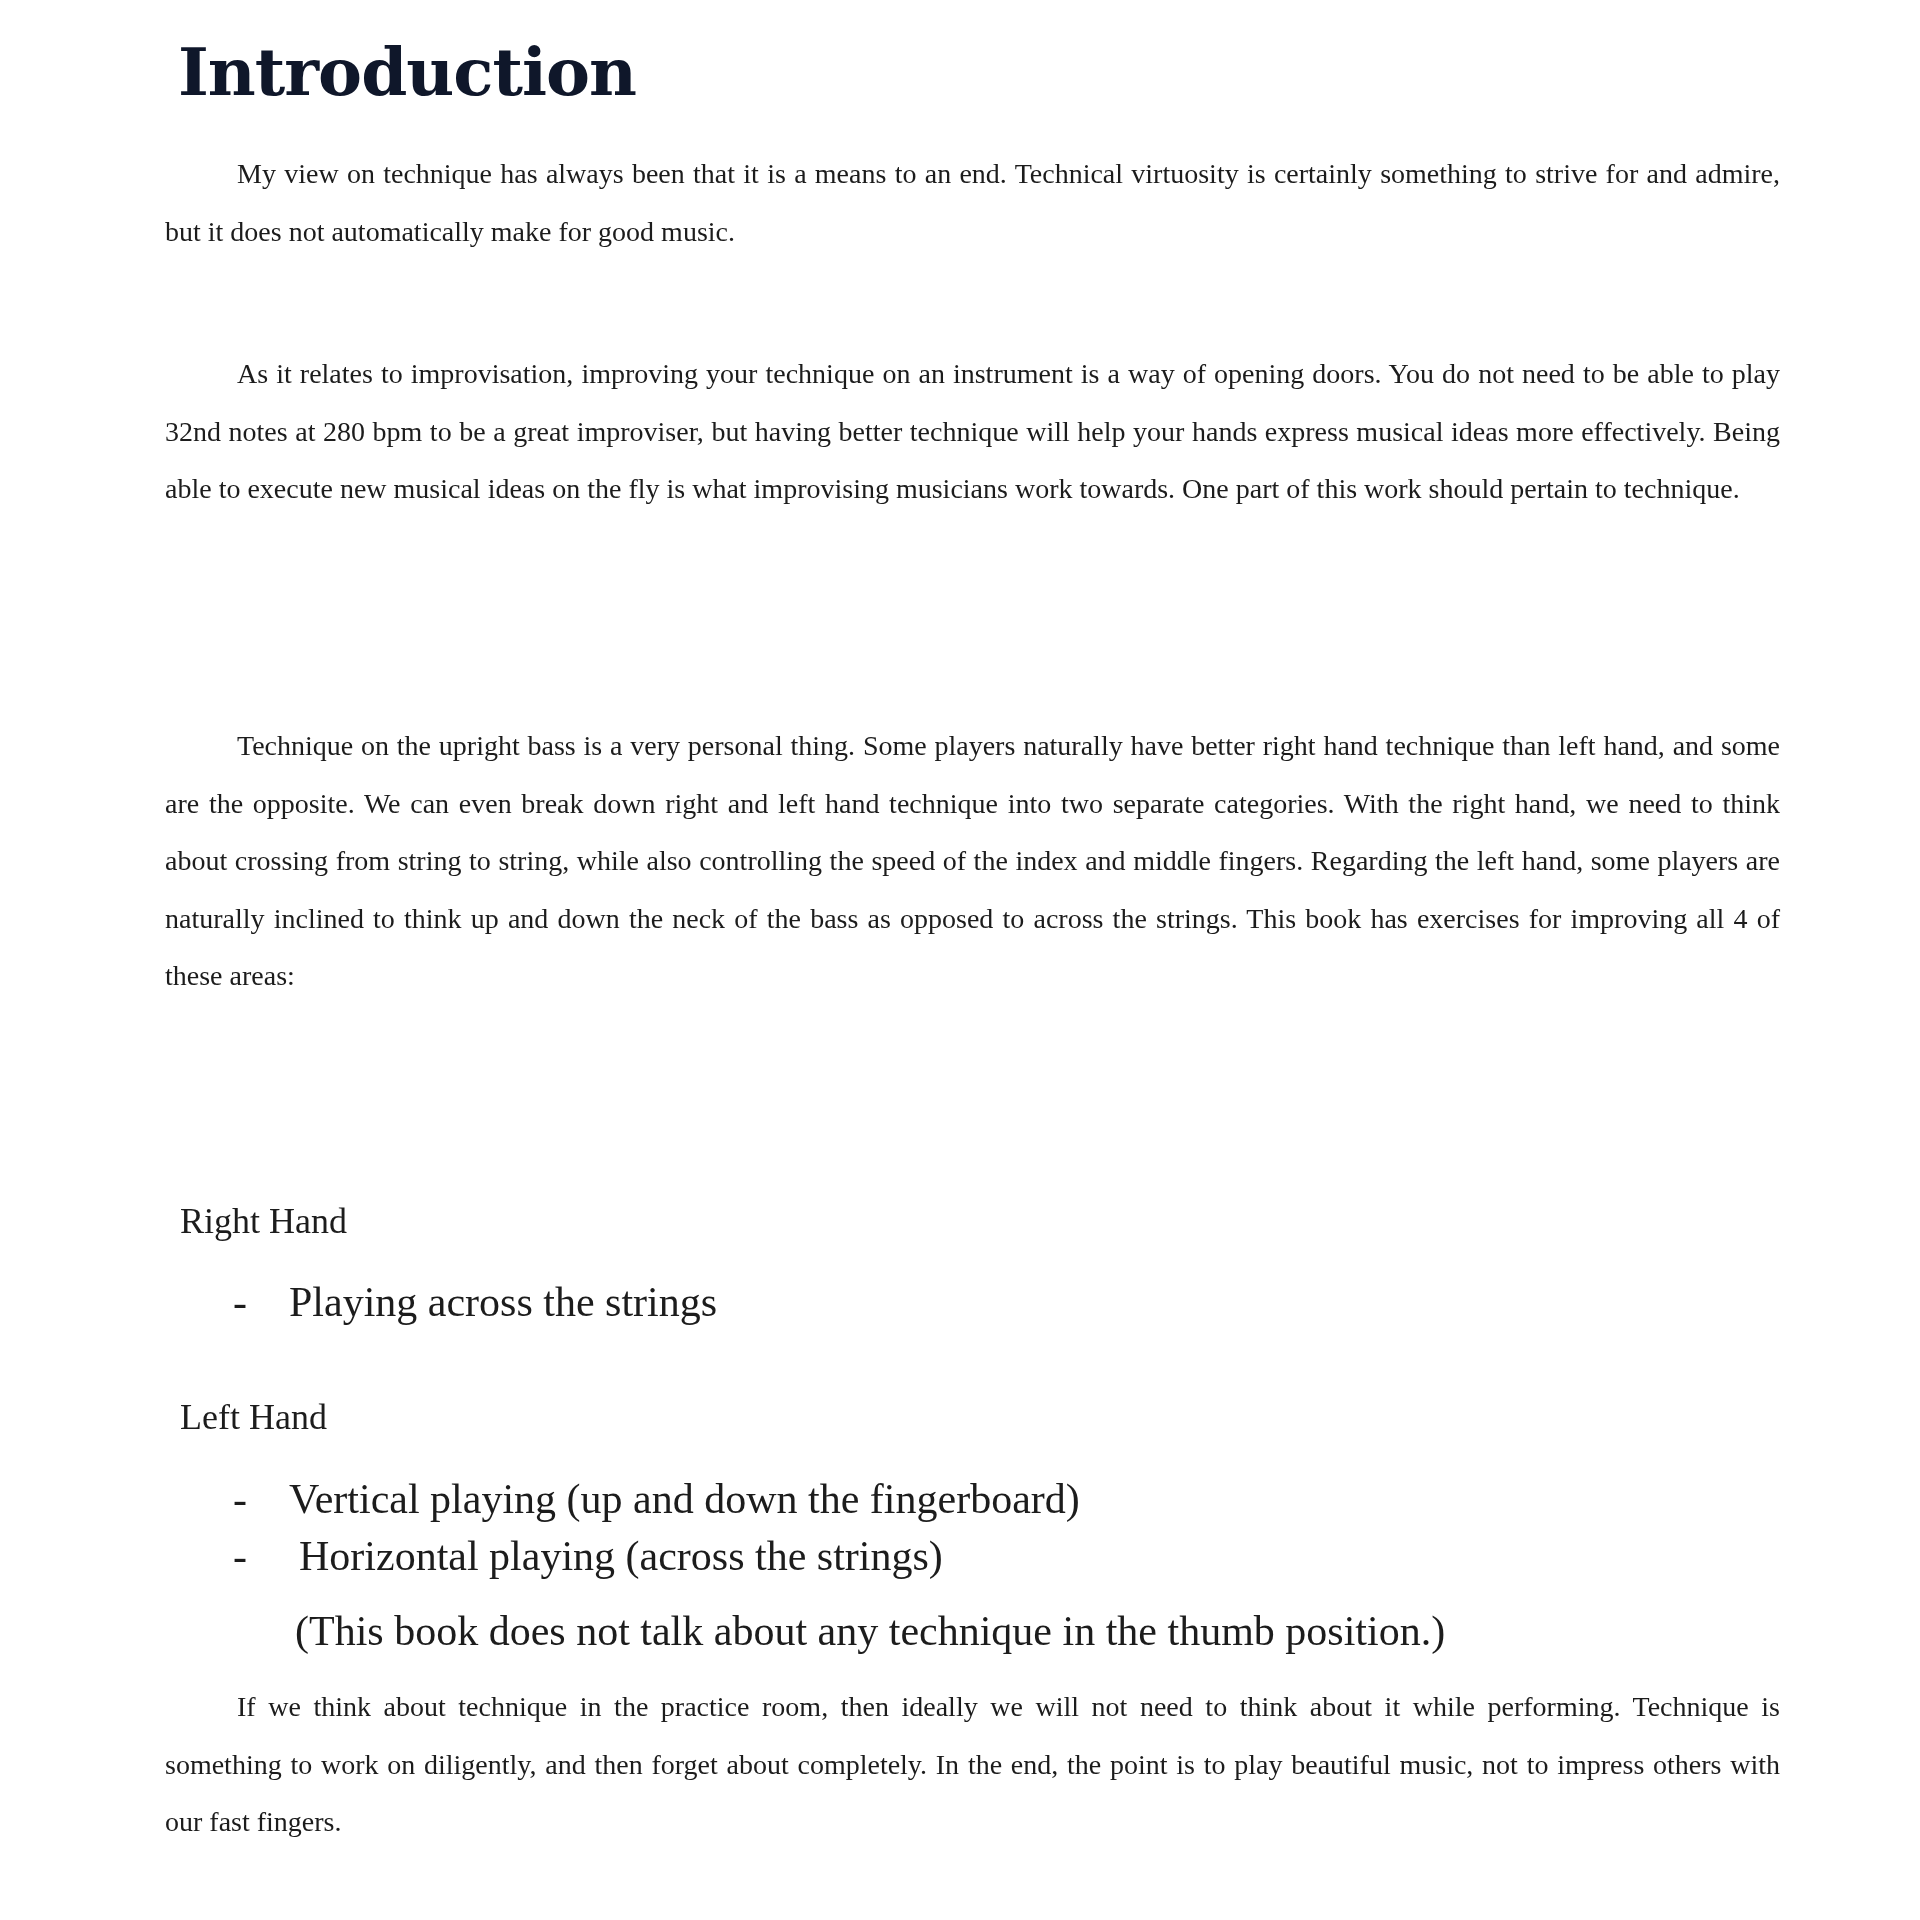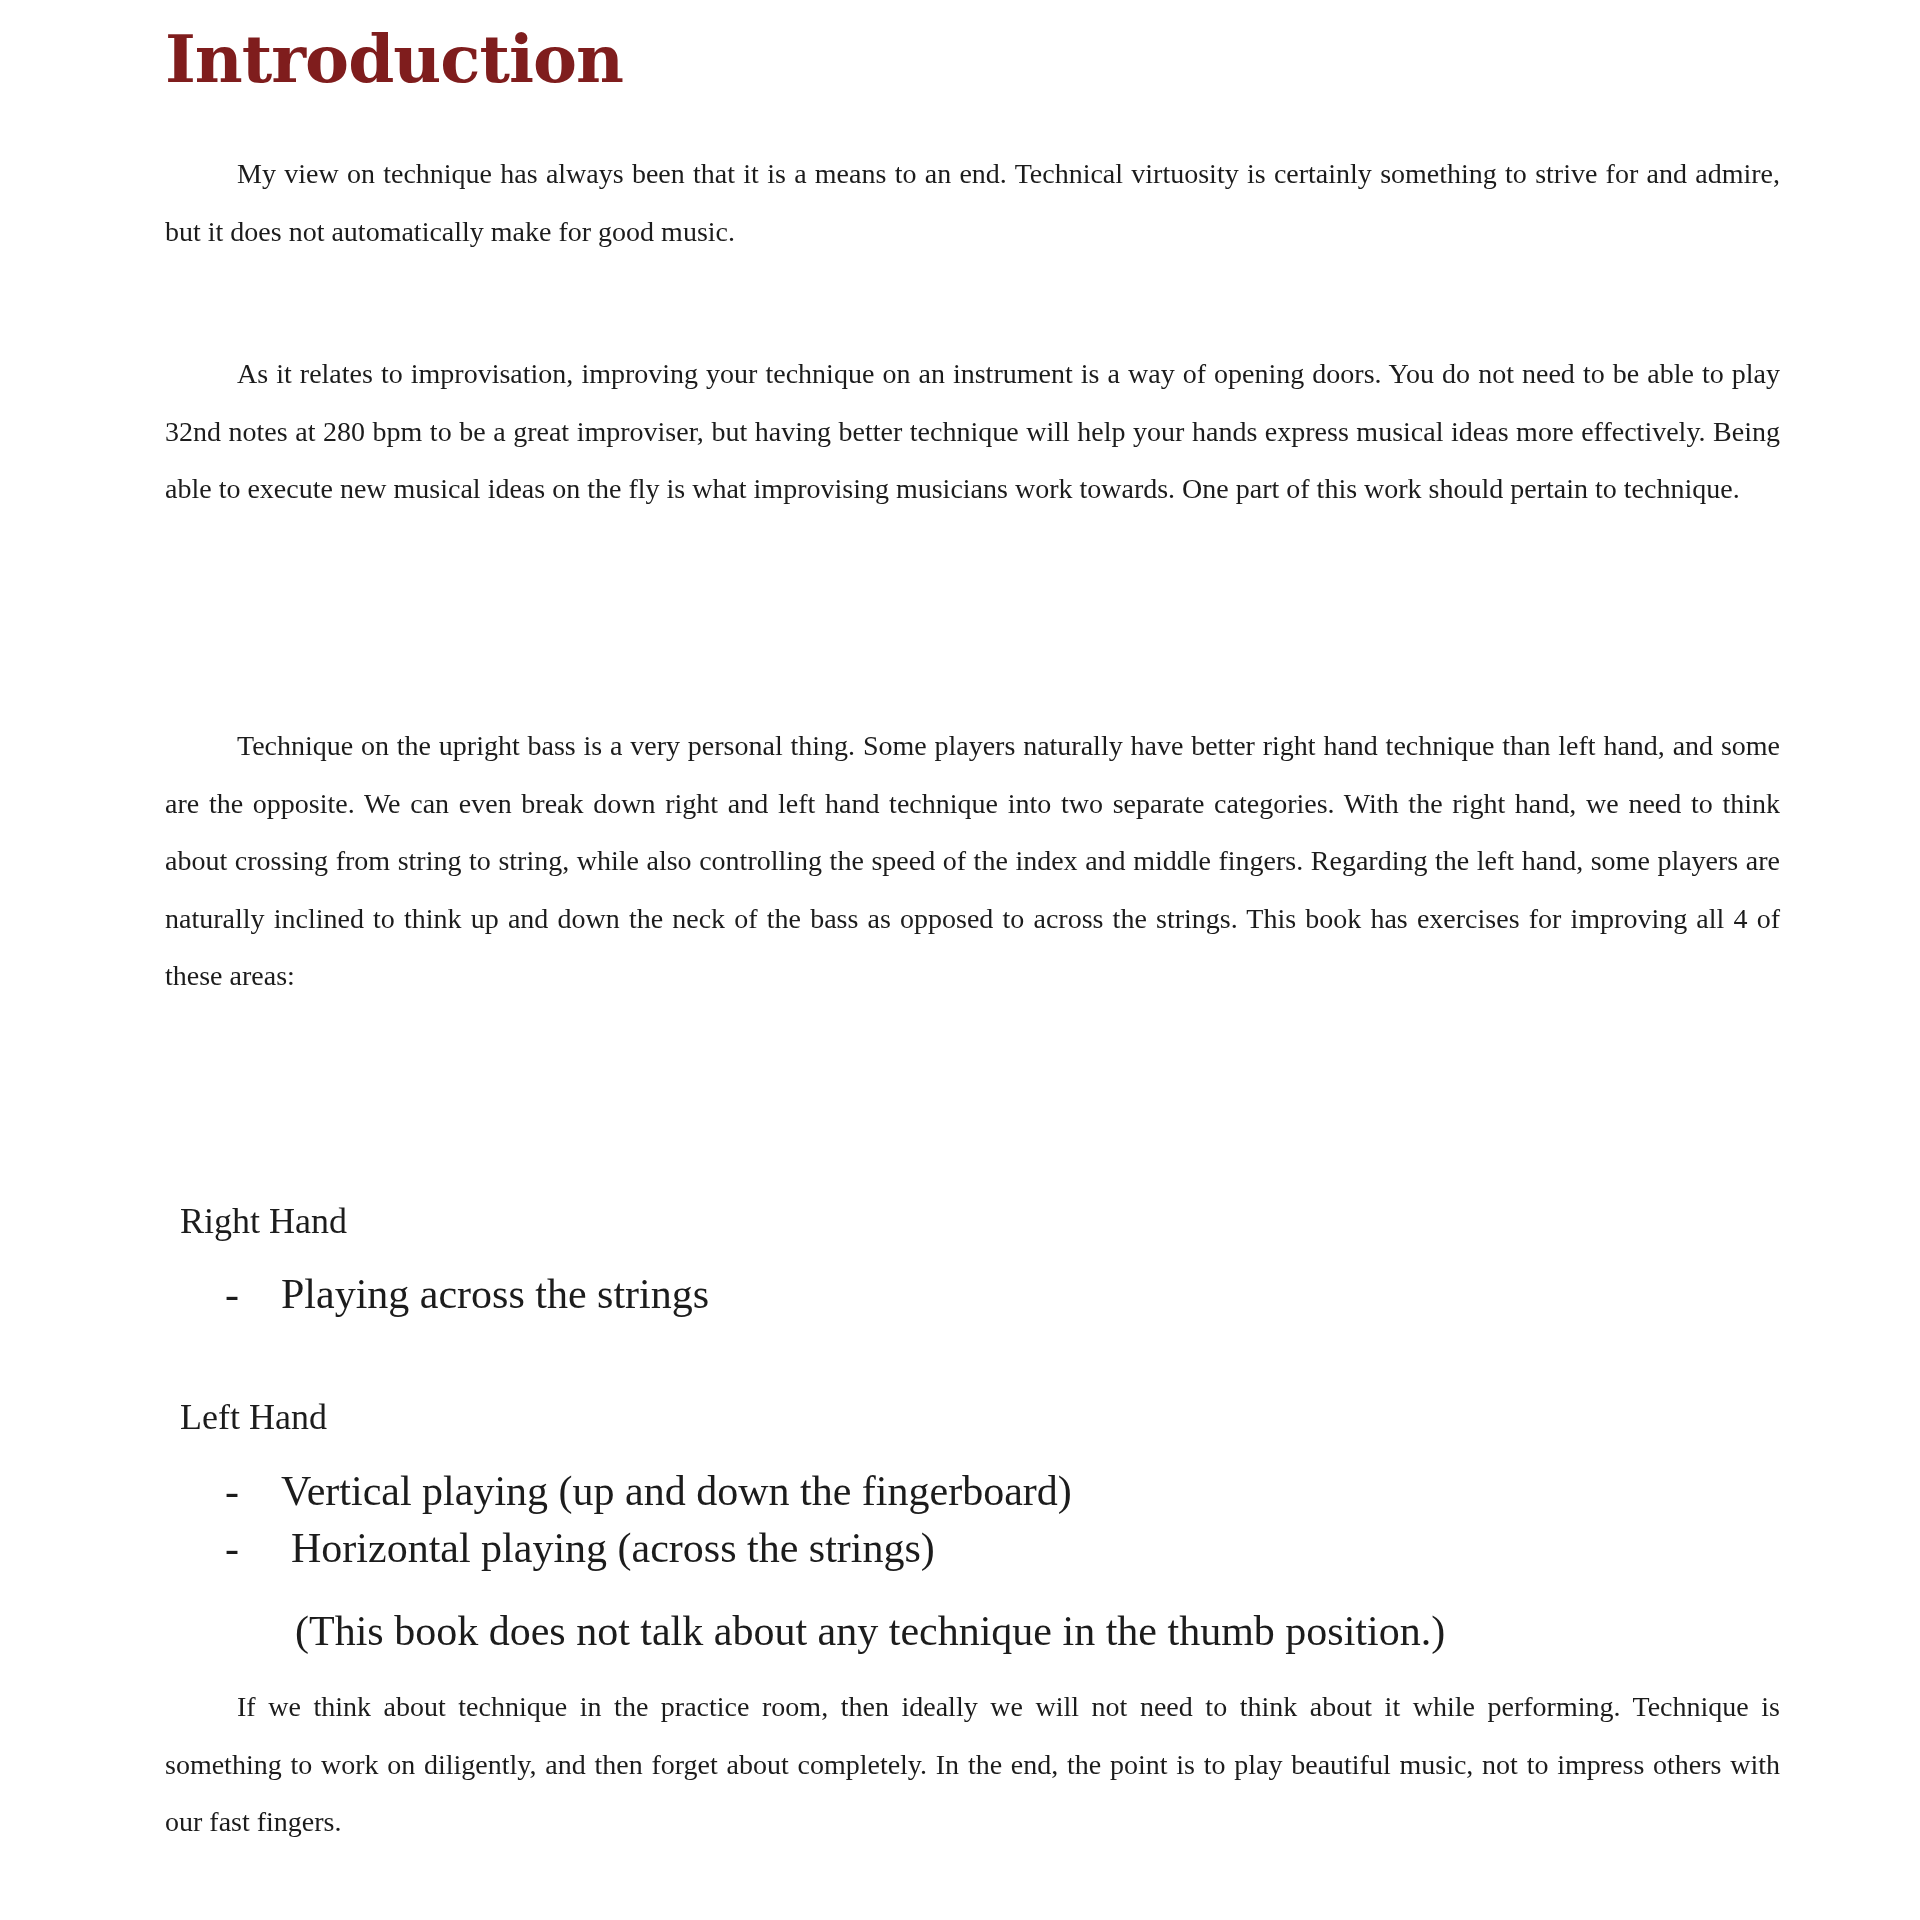--- a/index.html
+++ b/index.html
@@ -1,31 +1,31 @@
 <!DOCTYPE html>
 <html><head>
 <meta charset="utf-8">
 <style>
   html, body { margin: 0; padding: 0; background: #ffffff; }
   body { width: 1920px; height: 1920px; overflow: hidden; position: relative;
          font-family: "Liberation Serif", "DejaVu Serif", serif; color: #1c1c1c; }
   .page { position: absolute; left: 165px; top: 0; width: 1615px; }
-  h1 { position: absolute; left: 0; top: 20px; margin: 0; font-size: 66px; font-weight: bold;
-       font-family: "DejaVu Serif", "Liberation Serif", serif; letter-spacing: -1px; color: #7f1d1d; }
+  h1 { position: absolute; left: 0; top: 20px; margin: 13px; font-size: 66px; font-weight: bold;
+       font-family: "DejaVu Serif", "Liberation Serif", serif; letter-spacing: -1px; color: #0f172a; }
   .para { position: absolute; left: 0; width: 1615px; margin: 0; font-size: 28px; line-height: 57.5px;
           text-align: justify; text-align-last: left; }
   .para.indent { text-indent: 72px; }
   .p1 { top: 145px; }
   .p2 { top: 345px; }
   .p3 { top: 717px; }
   .p4 { top: 1678px; }
   .group-title { position: absolute; left: 15px; font-size: 36px; margin: 0; }
   .gt1 { top: 1200px; }
   .gt2 { top: 1396px; }
-  .list { position: absolute; left: 52px; margin: 8px; padding: 0; list-style: none; font-size: 42px; }
+  .list { position: absolute; left: 52px; margin: 16px; padding: 0; list-style: none; font-size: 42px; }
   .l1 { top: 1258px; }
   .l2 { top: 1455px; }
   .list li { height: 57px; line-height: 57px; white-space: nowrap; }
   .dash { display: inline-block; width: 56px; }
   .note { position: absolute; left: 115px; top: 1592px; font-size: 42px; margin: 15px; white-space: nowrap; }
 </style>
 </head>
 <body>
 
 <div class="page">

